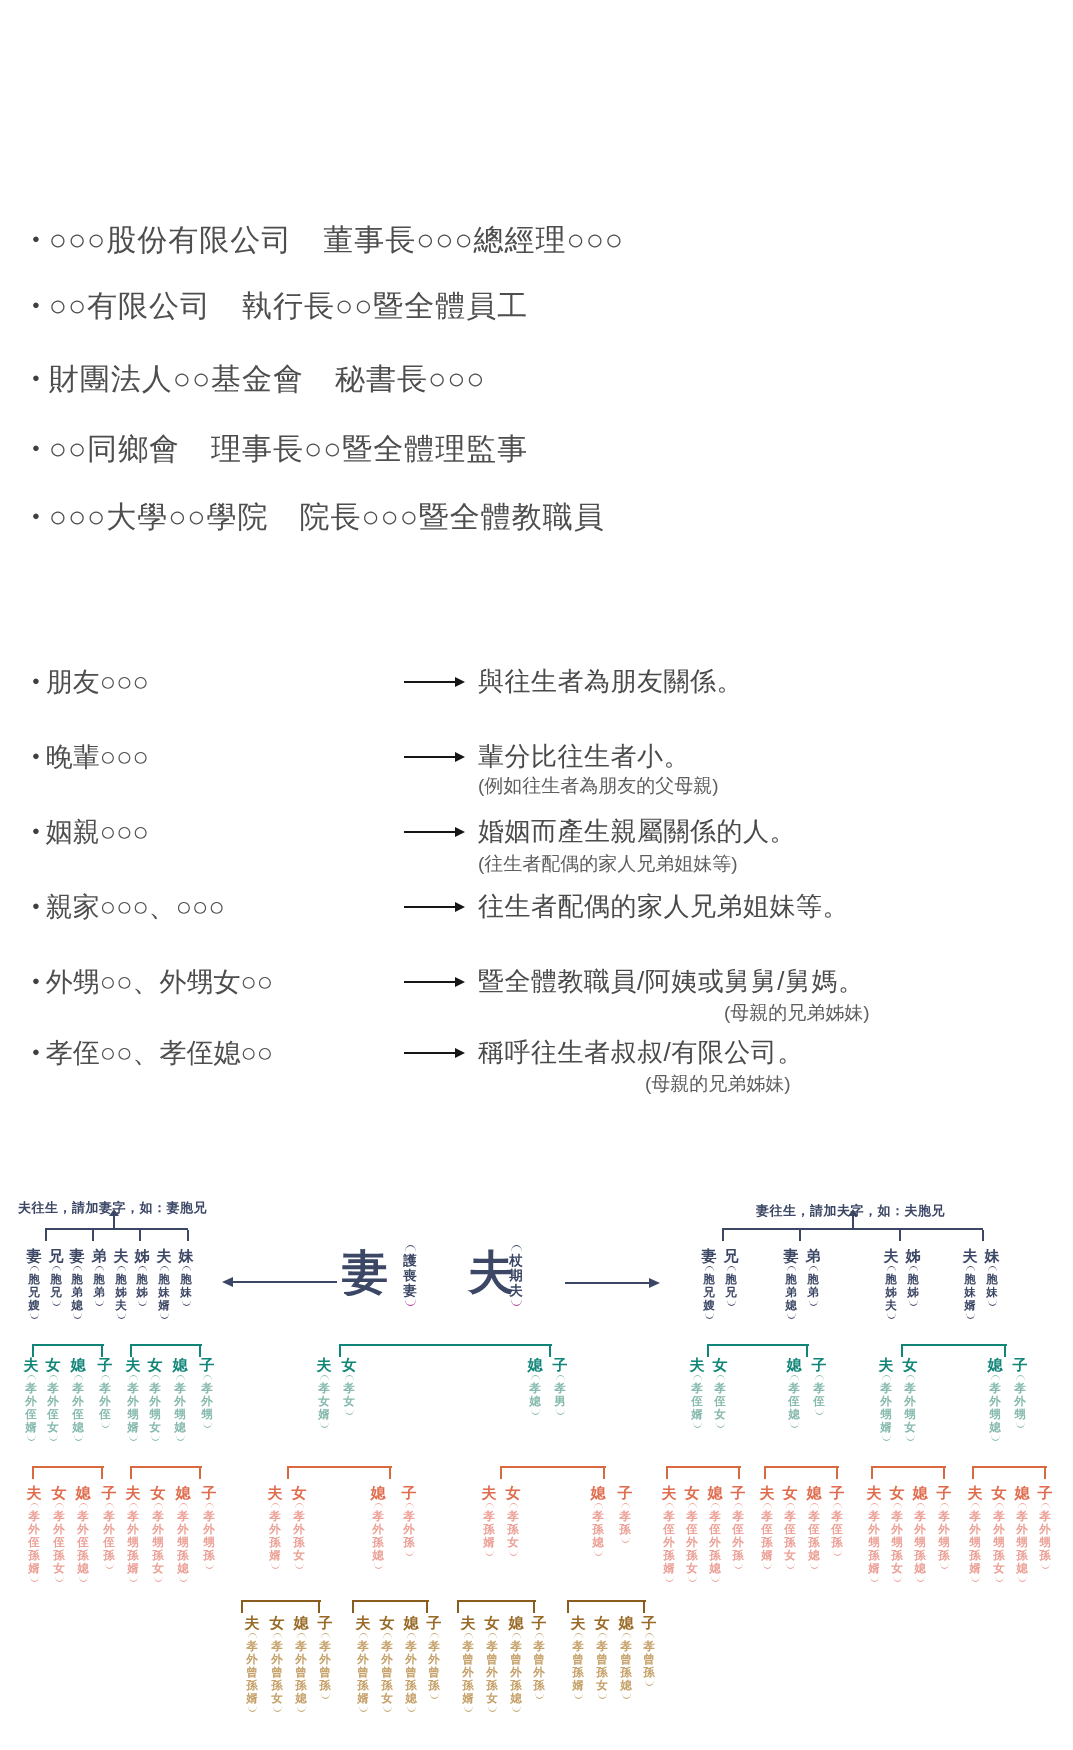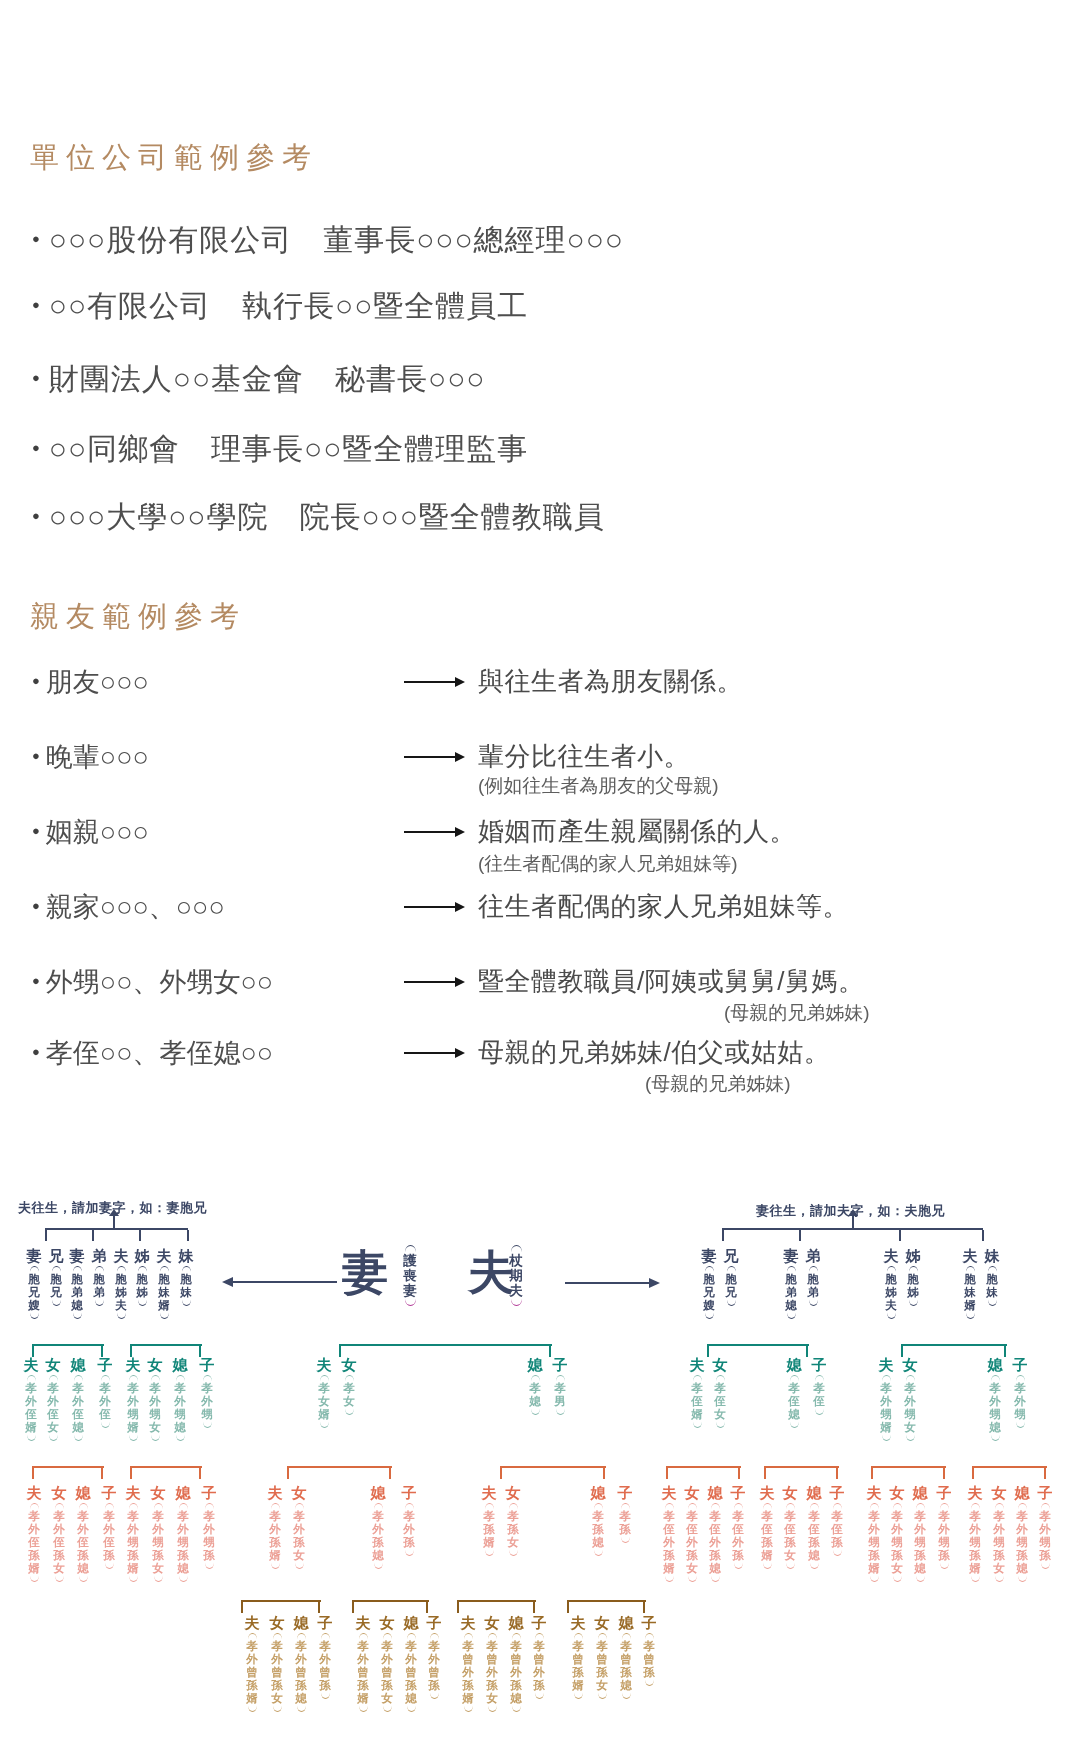--- a/index.html
+++ b/index.html
@@ -53,29 +53,27 @@
   .big-main{position:absolute;font-size:46px;font-weight:800;line-height:48px;}
   .big-anno{position:absolute;width:22px;display:flex;flex-direction:column;align-items:center;}
   .big-anno .ach{font-size:13.5px;line-height:15px;font-weight:bold;}
   .big-anno .paren-top{width:11px;height:6px;}
   .big-anno .paren-bottom{width:11px;height:6px;}
 </style>
 </head>
 <body>
 
 <div class="page">
-  <h2 class="section-heading h-company" style="color: rgb(180, 138, 98);">單位公司範例參考</h2>
   <div id="company-items">
       <div class="list-item" style="top: 220px;">○○○股份有限公司　董事長○○○總經理○○○</div>
       <div class="list-item" style="top: 286px;">○○有限公司　執行長○○暨全體員工</div>
       <div class="list-item" style="top: 359px;">財團法人○○基金會　秘書長○○○</div>
       <div class="list-item" style="top: 429px;">○○同鄉會　理事長○○暨全體理監事</div>
       <div class="list-item" style="top: 497px;">○○○大學○○學院　院長○○○暨全體教職員</div>
     </div>
-  <h2 class="section-heading h-friends" style="color: rgb(180, 138, 98);">親友範例參考</h2>
   <div id="friend-rows">
       <div class="friend-label" style="top: 664px;">朋友○○○</div>
       <div class="friend-arrow" style="left: 404px; top: 681px; width: 52px;">
         <span class="head"></span>
       </div>
       <div class="friend-desc" style="top: 664px;">與往生者為朋友關係。</div>
       <div class="friend-label" style="top: 739px;">晚輩○○○</div>
       <div class="friend-arrow" style="left: 404px; top: 756px; width: 52px;">
         <span class="head"></span>
       </div>
@@ -95,21 +93,21 @@
       <div class="friend-label" style="top: 964px;">外甥○○、外甥女○○</div>
       <div class="friend-arrow" style="left: 404px; top: 981px; width: 52px;">
         <span class="head"></span>
       </div>
       <div class="friend-desc" style="top: 964px;">暨全體教職員/阿姨或舅舅/舅媽。</div>
       <div class="friend-note" style="top: 1000px; left: 724px;">(母親的兄弟姊妹)</div>
       <div class="friend-label" style="top: 1035px;">孝侄○○、孝侄媳○○</div>
       <div class="friend-arrow" style="left: 404px; top: 1052px; width: 52px;">
         <span class="head"></span>
       </div>
-      <div class="friend-desc" style="top: 1035px;">母親的兄弟姊妹/伯父或姑姑。</div>
+      <div class="friend-desc" style="top: 1035px;">稱呼往生者叔叔/有限公司。</div>
       <div class="friend-note" style="top: 1071px; left: 645px;">(母親的兄弟姊妹)</div>
     </div>
   <div class="tree-note" id="tree-note-left" style="left: 18px; top: 1199px; color: rgb(60, 71, 101);">夫往生，請加妻字，如：妻胞兄</div>
   <div class="tree-note" id="tree-note-right" style="left: 756px; top: 1202px; color: rgb(60, 71, 101);">妻往生，請加夫字，如：夫胞兄</div>
   <div id="diagram">
       <div class="bracket" style="left: 45px; top: 1228px; width: 143px; border-color: rgb(60, 71, 101);">
         <div class="tick" style="left: 0px; background: rgb(60, 71, 101);"></div>
         <div class="tick" style="left: 47px; background: rgb(60, 71, 101);"></div>
         <div class="tick" style="left: 94px; background: rgb(60, 71, 101);"></div>
         <div class="tick" style="left: 142px; background: rgb(60, 71, 101);"></div>

